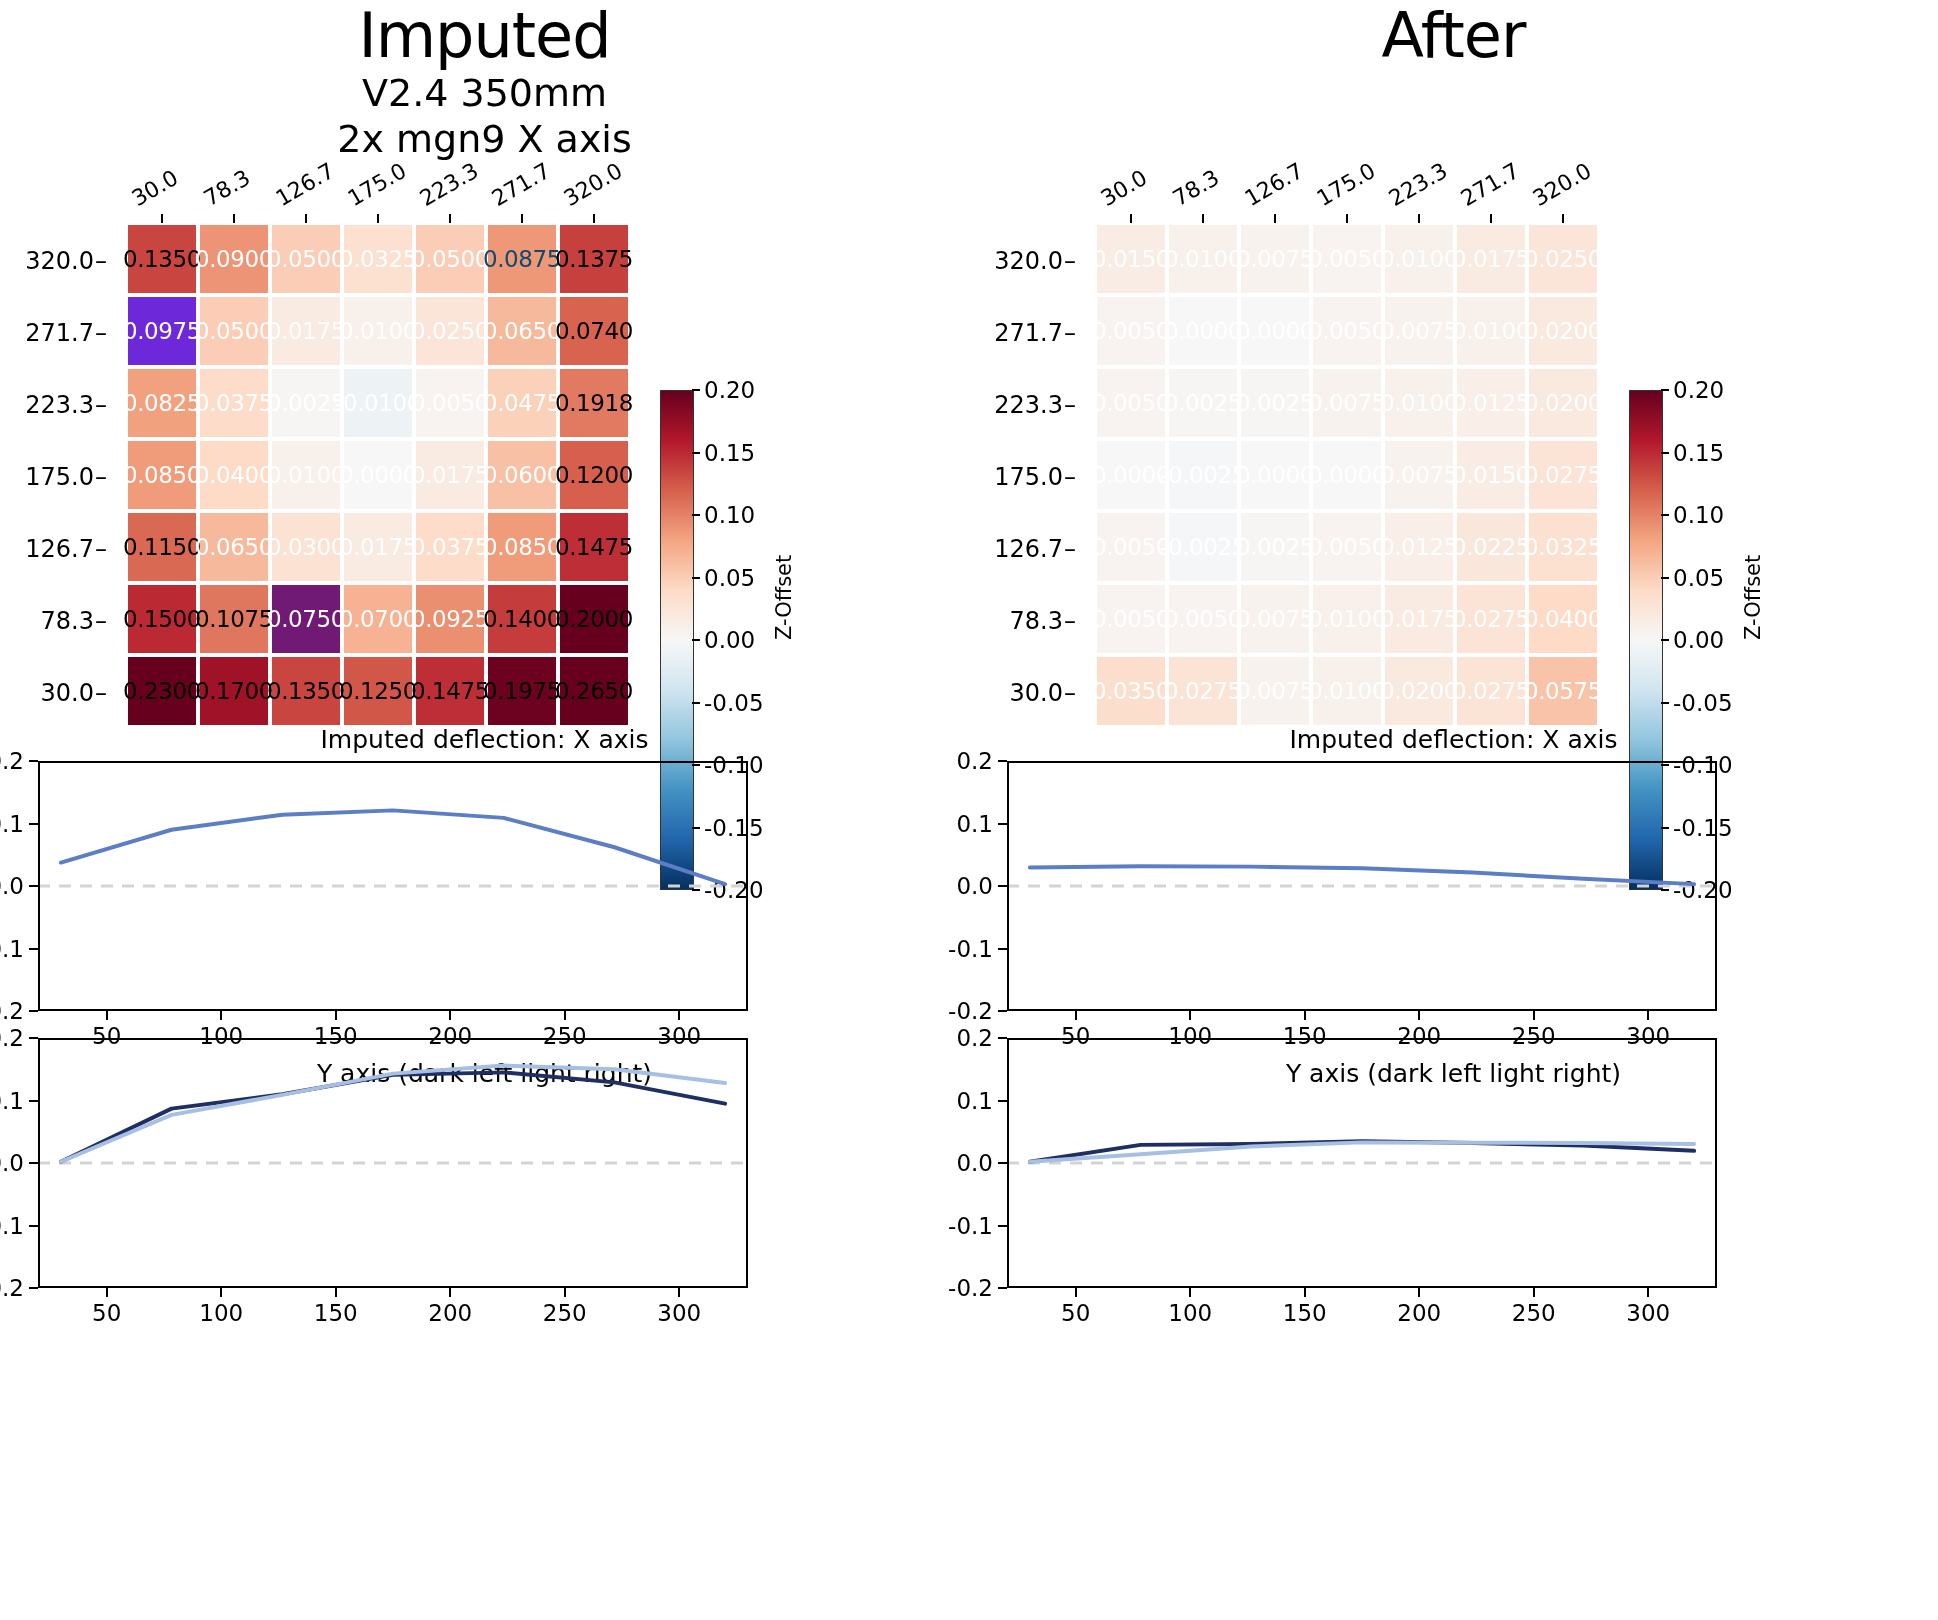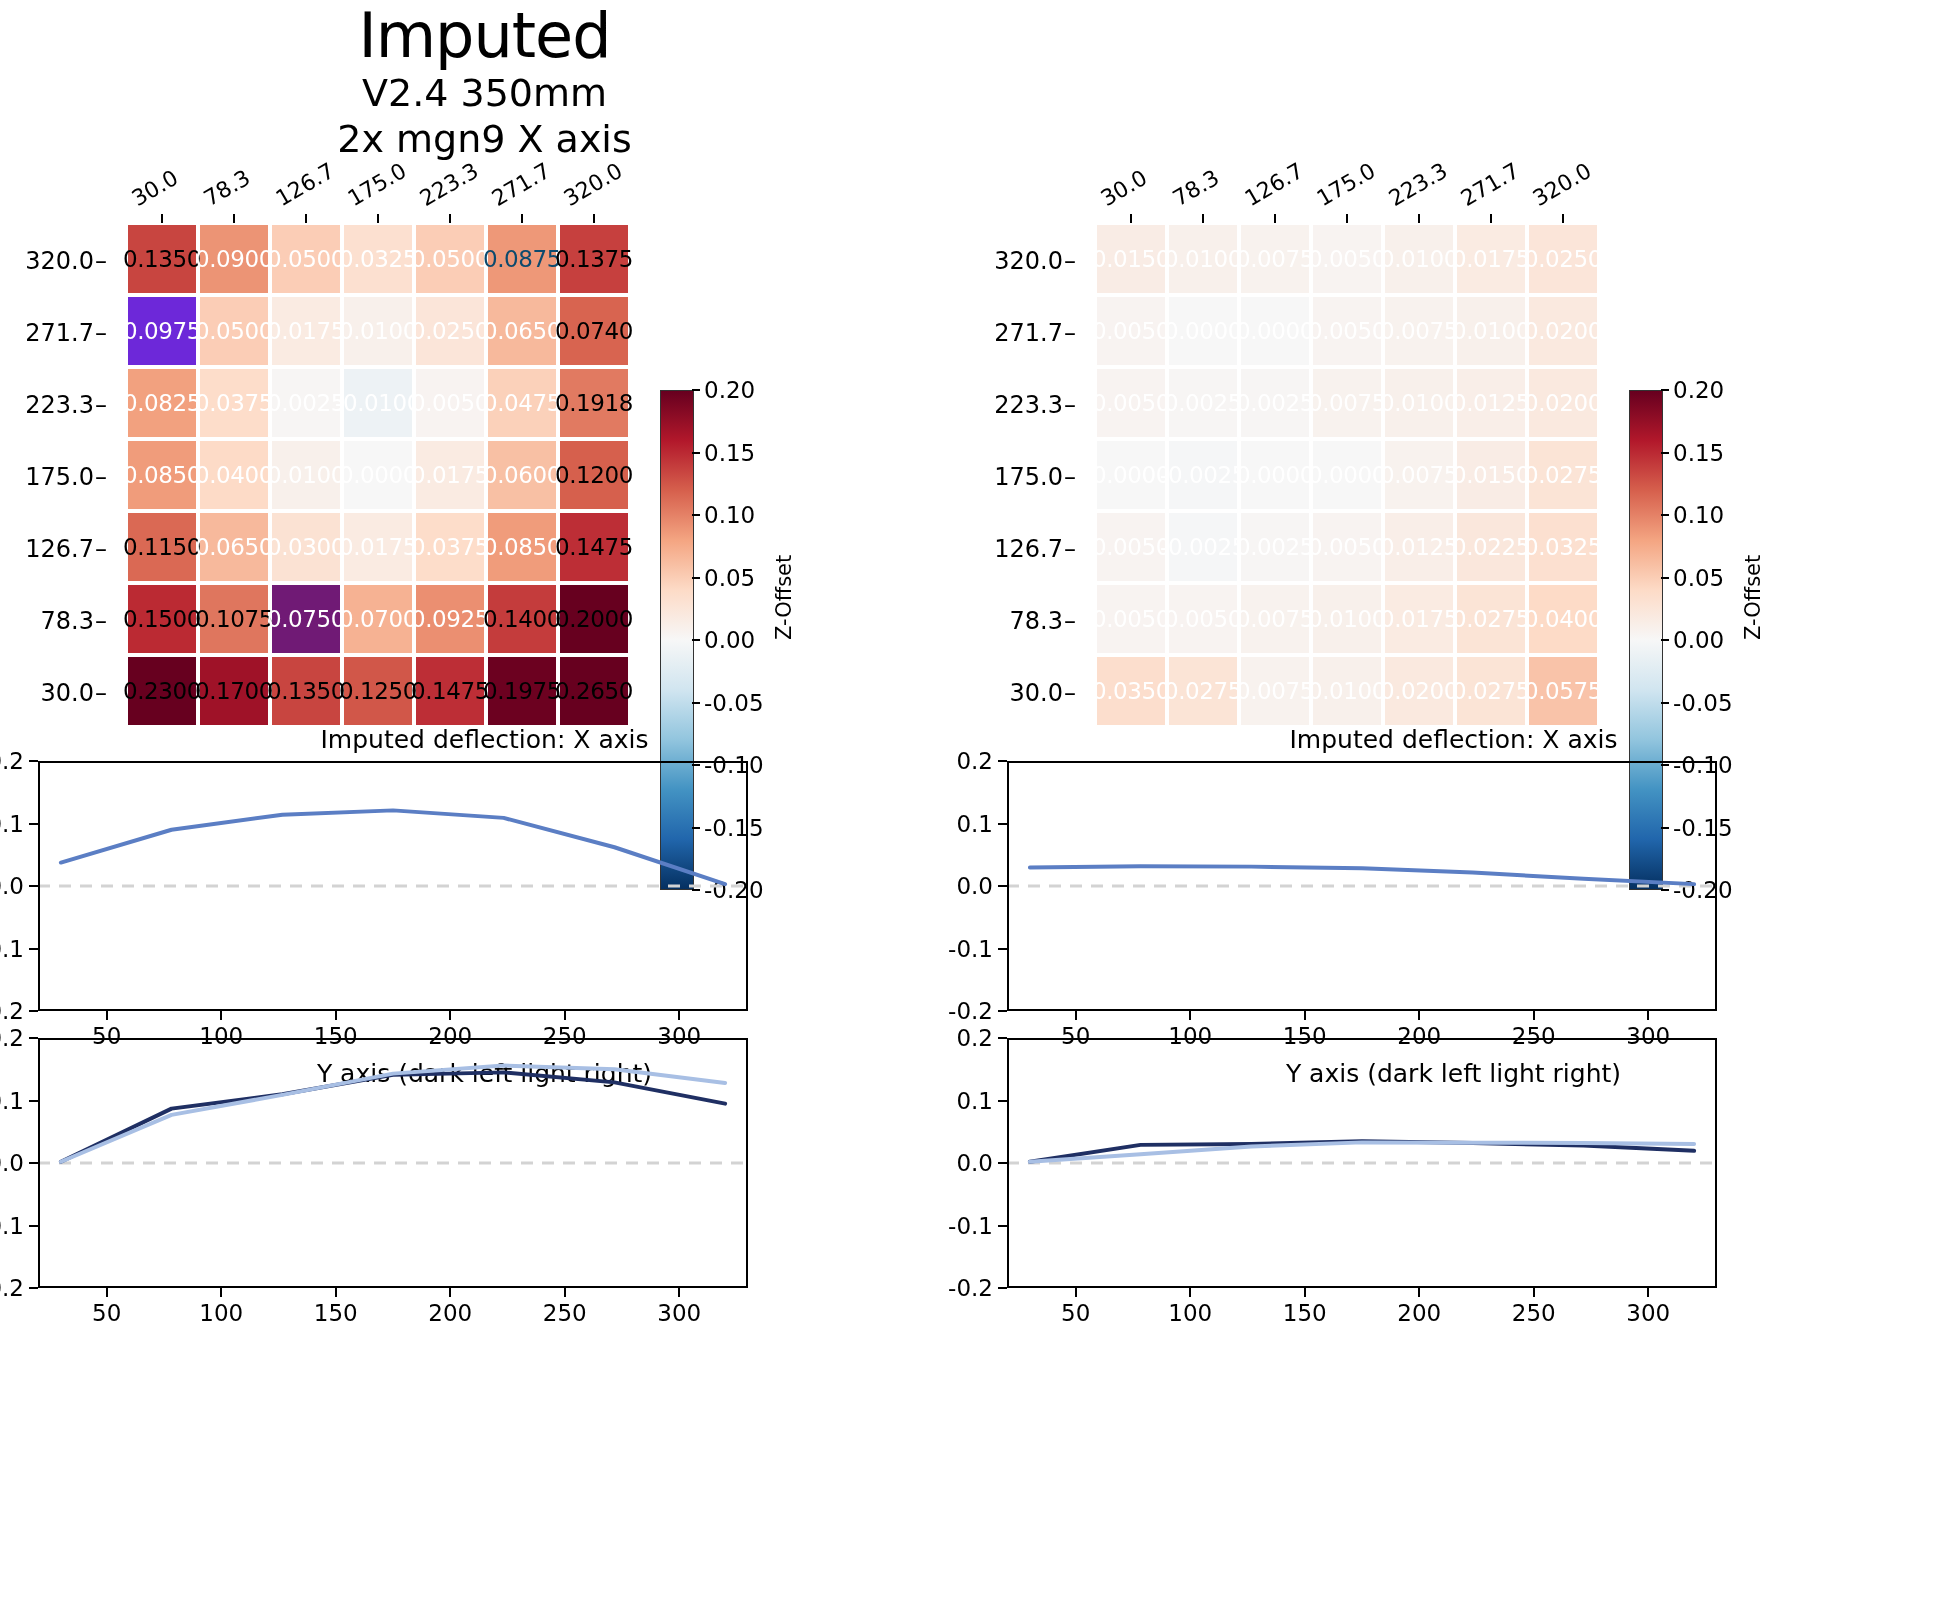--- a/index.html
+++ b/index.html
@@ -241,20 +241,21 @@
         <div class="lp-xl" style="left:335.741935483871px;top:268px">150</div>
         <div class="lp-xtick" style="left:450.2580645161291px;top:256px"></div>
         <div class="lp-xl" style="left:450.2580645161291px;top:268px">200</div>
         <div class="lp-xtick" style="left:564.7741935483871px;top:256px"></div>
         <div class="lp-xl" style="left:564.7741935483871px;top:268px">250</div>
         <div class="lp-xtick" style="left:679.2903225806451px;top:256px"></div>
         <div class="lp-xl" style="left:679.2903225806451px;top:268px">300</div>
       </div>
     </div>
   <div class="panel right" id="panel-1">
+      <div class="title main">After</div>
       <div class="hm-wrap">
         <div class="hm-collabels">
           <div class="coltick" style="left:33px"></div>
           <div class="collabel" style="left:12px">30.0</div>
           <div class="coltick" style="left:105px"></div>
           <div class="collabel" style="left:84px">78.3</div>
           <div class="coltick" style="left:177px"></div>
           <div class="collabel" style="left:156px">126.7</div>
           <div class="coltick" style="left:249px"></div>
           <div class="collabel" style="left:228px">175.0</div>

